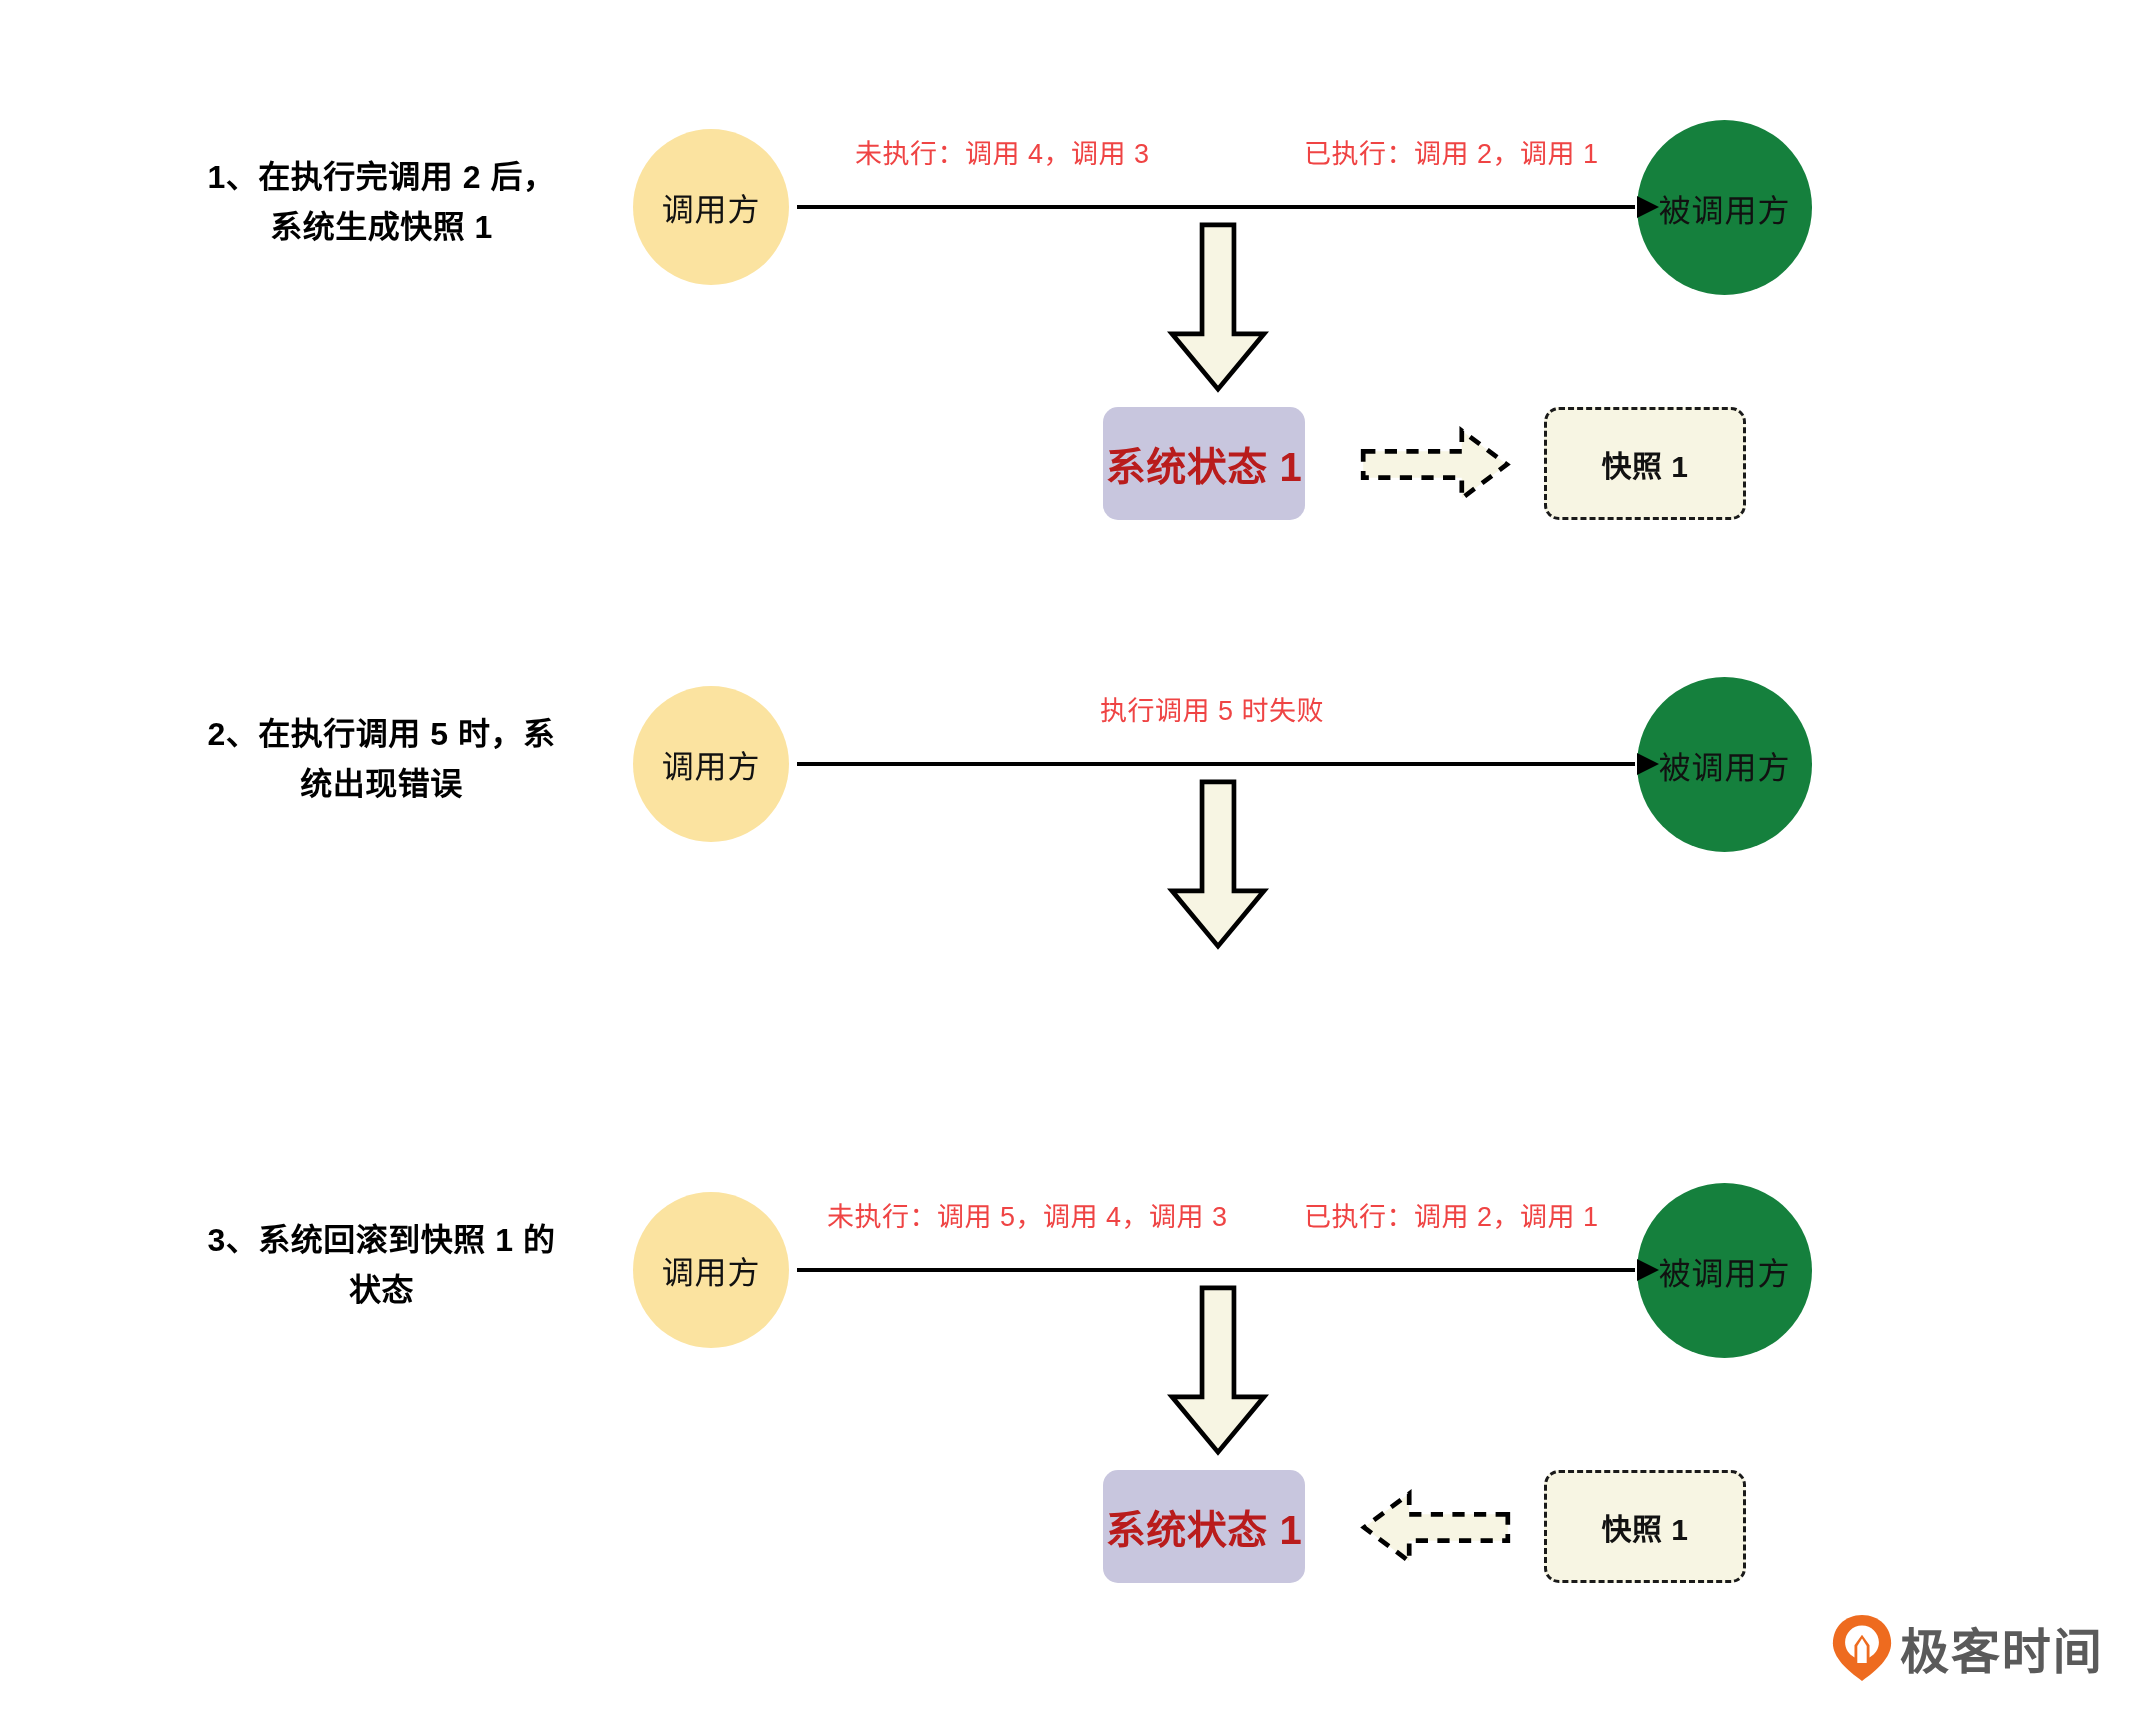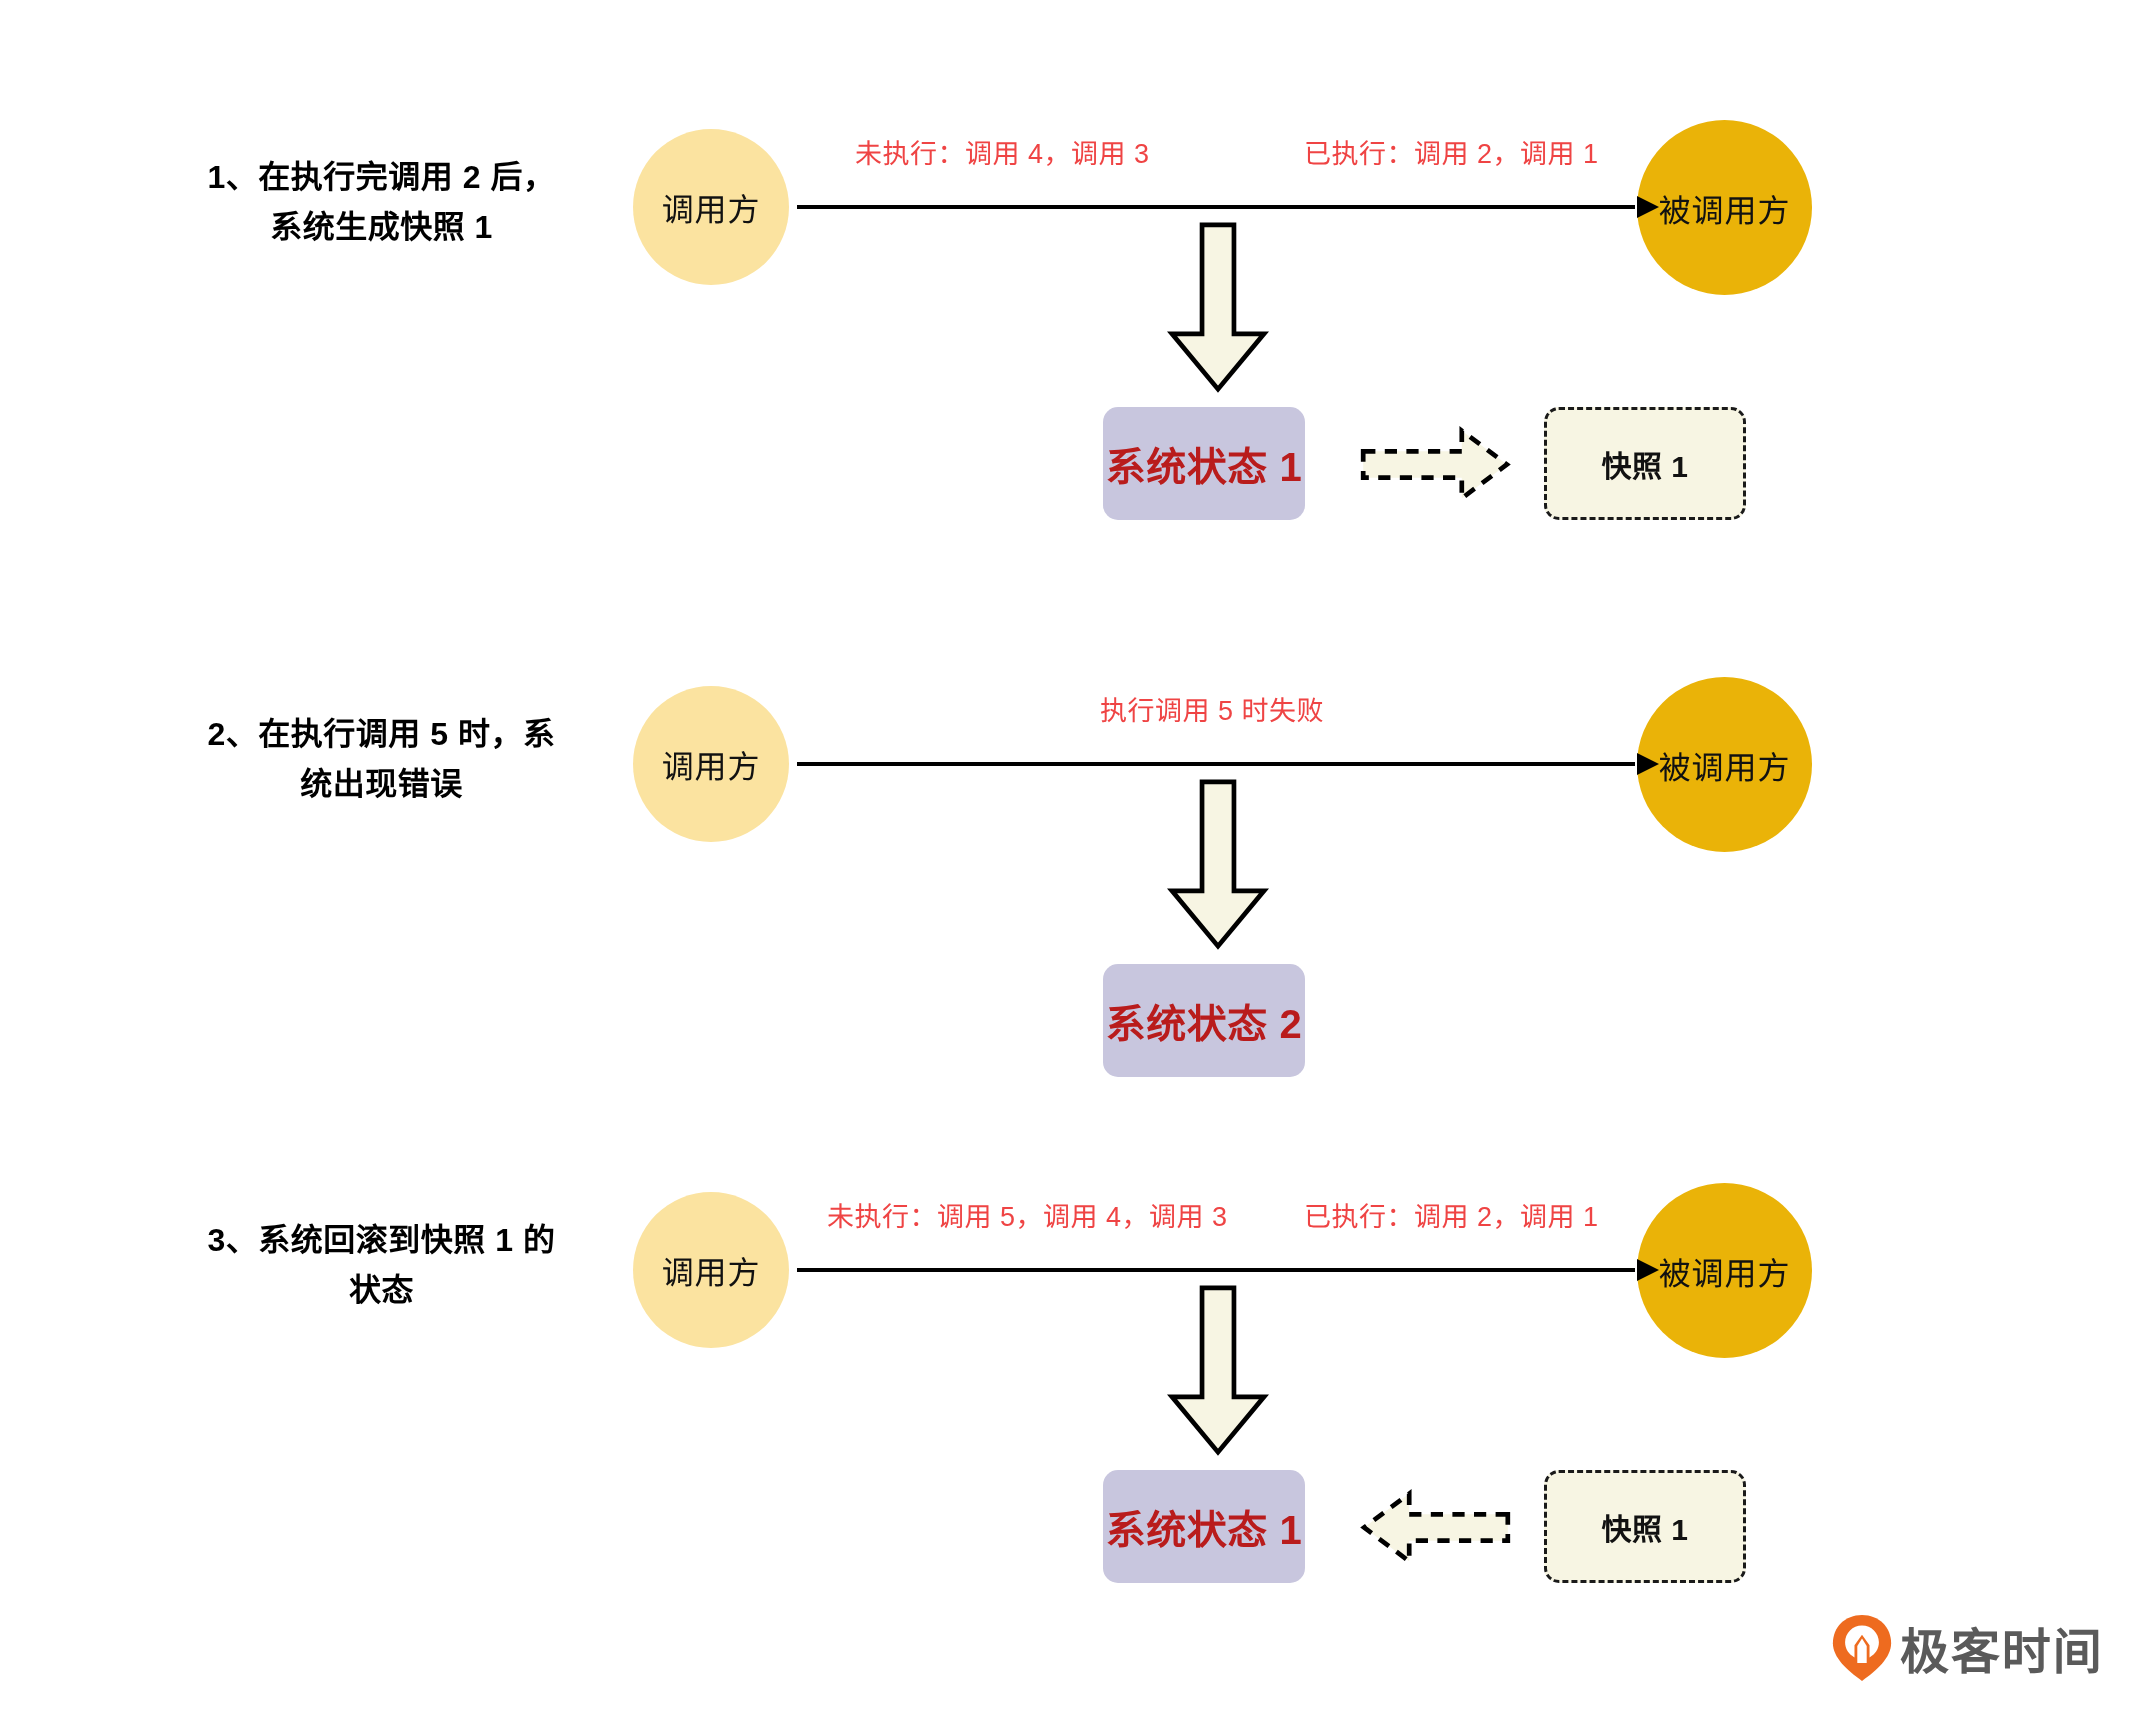--- a/index.html
+++ b/index.html
@@ -49,21 +49,21 @@
     letter-spacing: 0.9px;
   }
   .actor.caller {
     width: 156px;
     height: 156px;
     background: #FBE3A0;
   }
   .actor.callee {
     width: 175px;
     height: 175px;
-    background: #eab308;
+    background: #15803d;
   }
   
   .call-line {
     position: absolute;
     height: 3.8px;
     background: #000000;
   }
   .call-line::after {
     content: "";
     position: absolute;
@@ -177,21 +177,20 @@
     <div class="actor callee" style="left:1637px; top:120px;">被调用方</div>
 
     <div class="call-line" style="left:797px; top:205px; width:838px;"></div>
 
     <div class="call-label" style="left:1100px; top:132px;">执行调用 5 时失败</div>
 
     <svg class="arrow-svg" style="left:1166px; top:223px;" width="104" height="169" viewBox="0 0 110 180">
       <polygon points="38,2 72,2 72,118 104,118 55,177 6,118 38,118" fill="#F7F5E3" stroke="#000000" stroke-width="5" stroke-linejoin="miter"></polygon>
     </svg>
 
-    <div class="state-box" style="left:1103px; top:407px;">系统状态 2</div>
   </div>
 
   <div class="row" style="top:1063px;height:584px;">
 
     <div class="step-caption" style="left:160px; top:153px;">3、系统回滚到快照 1 的
 状态</div>
 
     <div class="actor caller" style="left:633px; top:129px;">调用方</div>
 
     <div class="actor callee" style="left:1637px; top:120px;">被调用方</div>

